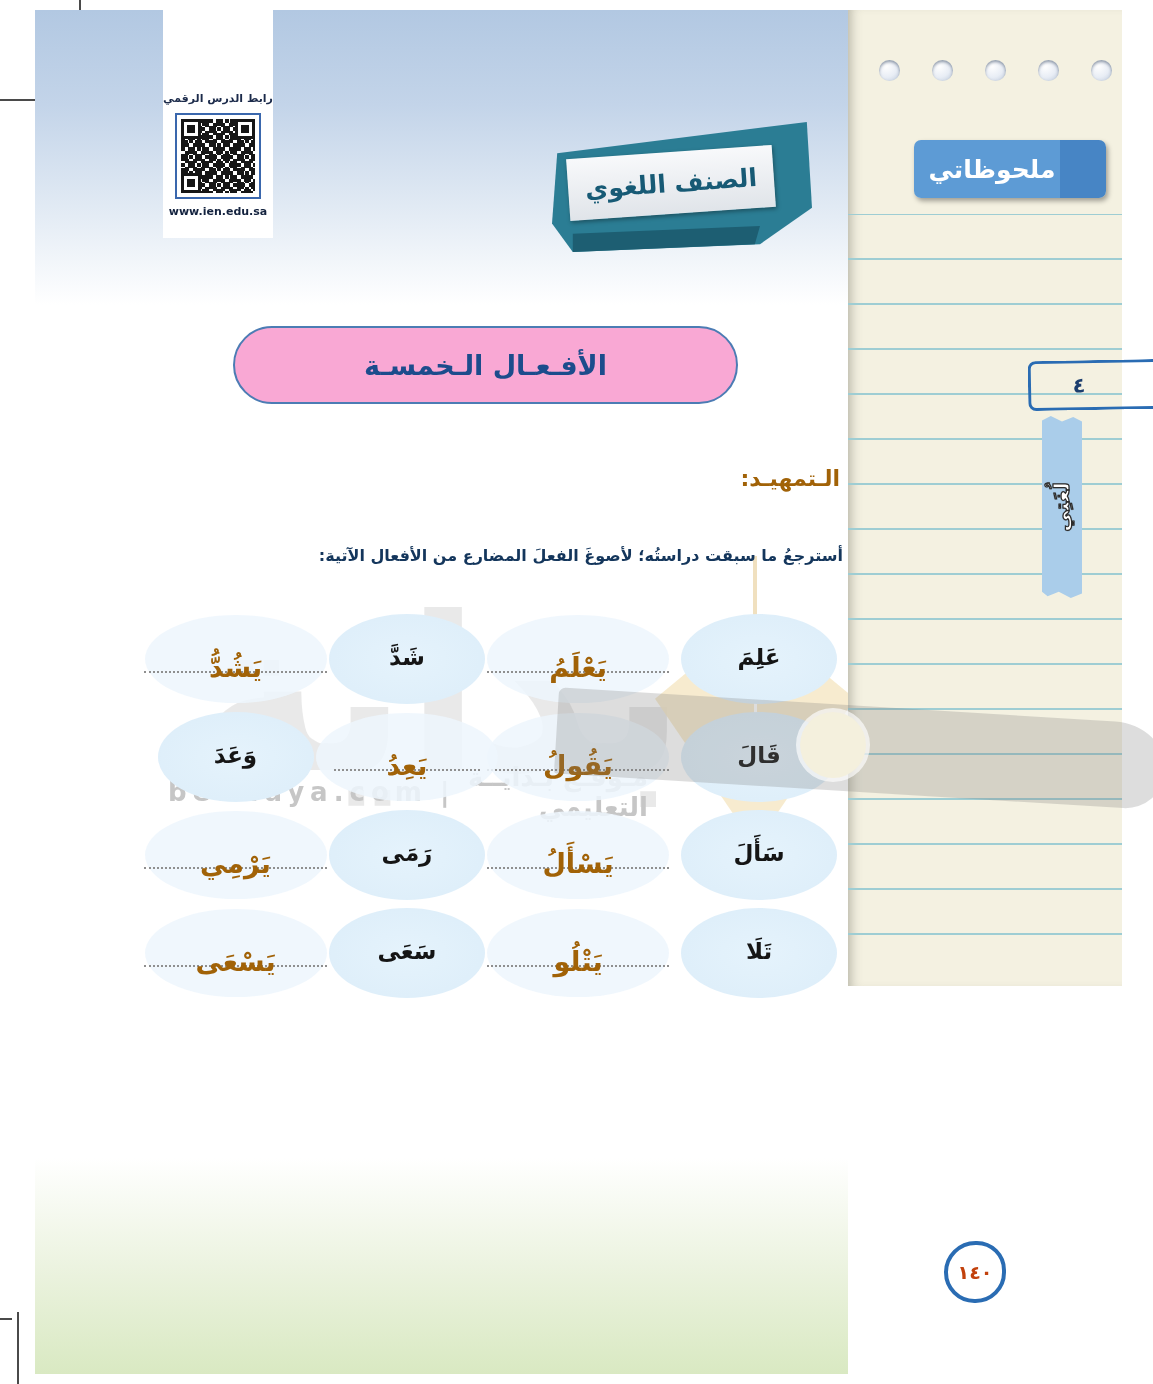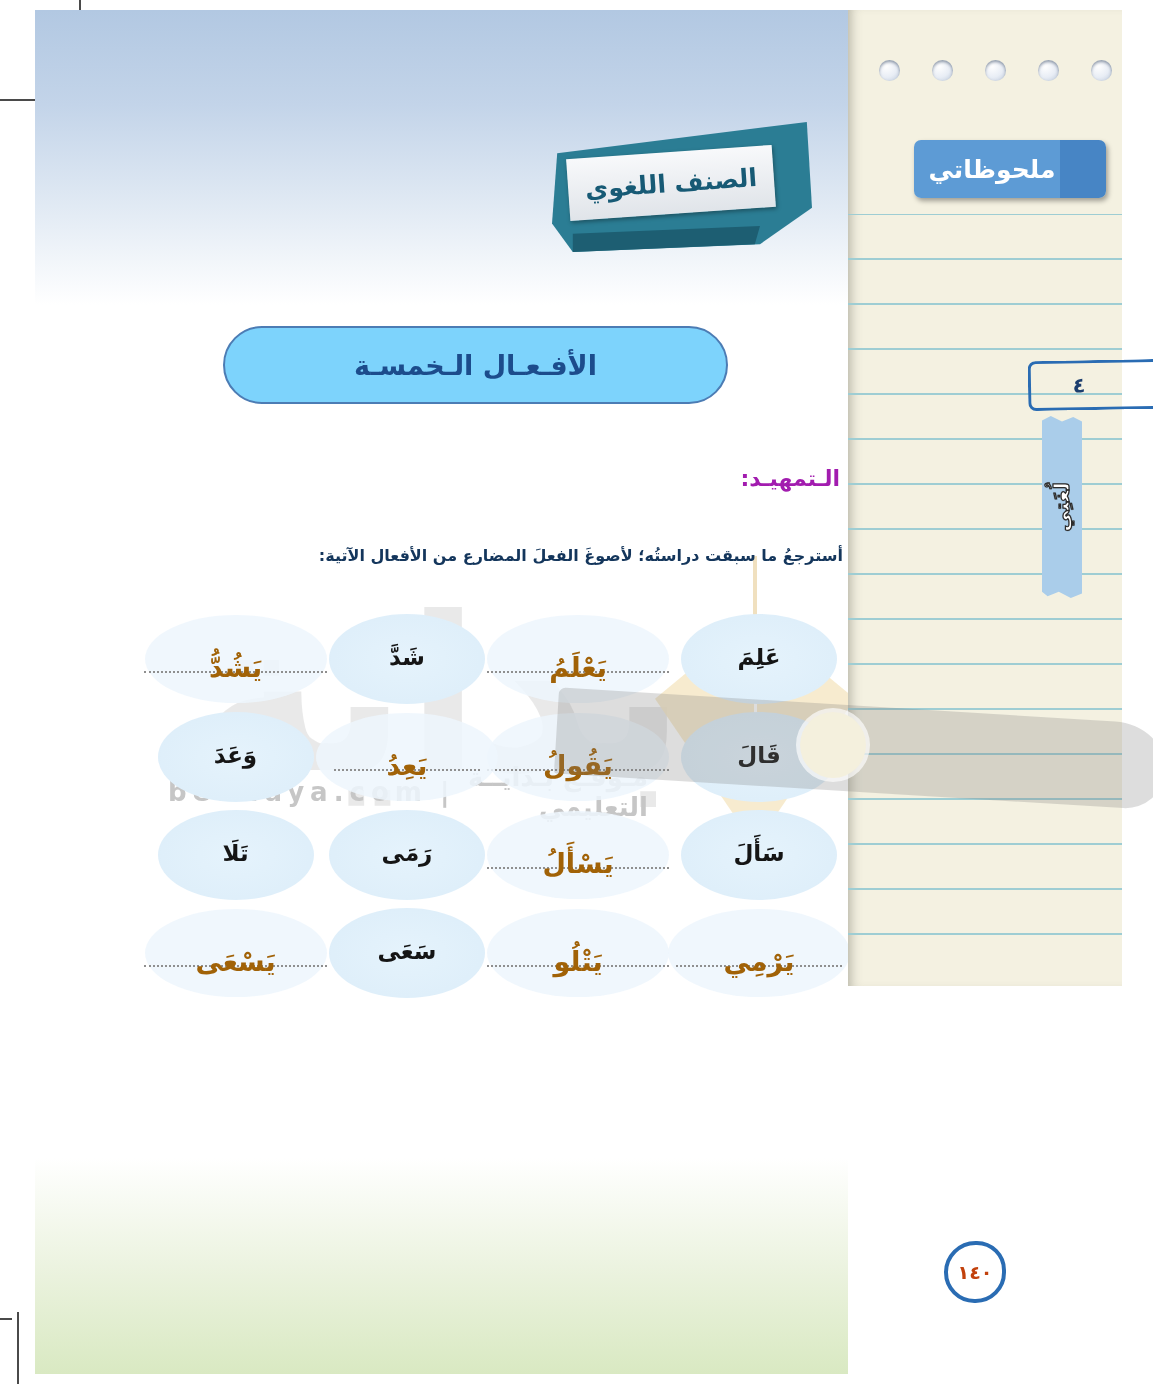--- a/index.html
+++ b/index.html
@@ -96,30 +96,30 @@
   .banner-label{
     position:absolute;left:16px;top:30px;width:206px;height:62px;
     background:linear-gradient(180deg,#f8f9fb,#e0e4e9);
     transform:rotate(-4deg);box-shadow:1px 2px 4px rgba(0,0,0,.35);
     display:flex;align-items:center;justify-content:center;
     color:#175a75;font-weight:bold;font-size:25px;direction:rtl;
   }
 
   
   .title-pill{
-    position:absolute;left:223px;top:326px;width:505px;height:78px;z-index:2;
-    background:#7dd3fc;border:2px solid #4c7cb4;border-radius:44px;
+    position:absolute;left:233px;top:326px;width:505px;height:78px;z-index:2;
+    background:#f9a8d4;border:2px solid #4c7cb4;border-radius:44px;
     display:flex;align-items:center;justify-content:center;
     color:#1c4c8c;font-weight:bold;font-size:27px;direction:rtl;
   }
 
   
   .intro-heading{
     position:absolute;right:313px;top:466px;z-index:2;
-    color:#a21caf;font-weight:bold;font-size:22px;direction:rtl;
+    color:#a16207;font-weight:bold;font-size:22px;direction:rtl;
   }
   .instruction{
     position:absolute;right:310px;top:546px;width:610px;z-index:2;
     color:#14365c;font-weight:bold;font-size:16px;direction:rtl;text-align:right;white-space:nowrap;
   }
 
   
   .grid{
     position:absolute;left:140px;top:610px;width:705px;z-index:2;
     display:grid;direction:rtl;
@@ -218,20 +218,30 @@
     <div class="slit"></div>
   </div>
   <div class="wm wm-swoosh"></div>
   <div class="wm wm-swoosh-circle"></div>
   <div class="wm wm-caption">
     <span>مـوقـع بـدايــة التعليمي</span>
     <span>|</span>
     <span class="lat">beadaya.com</span>
   </div>
 
+  <div class="qr-card">
+    <div class="qr-label">رابط الدرس الرقمي</div>
+    <div class="qr-box">
+      <div class="qr-pattern"></div>
+      <div class="finder f-tl"></div>
+      <div class="finder f-tr"></div>
+      <div class="finder f-bl"></div>
+    </div>
+    <div class="qr-url">www.ien.edu.sa</div>
+  </div>
 
   <div class="banner">
     <div class="banner-back"></div>
     <div class="banner-shadow"></div>
     <div class="banner-label">الصنف اللغوي</div>
   </div>
 
   <div class="title-pill">الأفـعـال الـخمسـة</div>
 
   <div class="intro-heading">الـتمهيـد:</div>
@@ -283,29 +293,29 @@
       </div>
     <div class="cell cell-a">
         <div class="ellipse"></div>
         <div class="dots"></div>
         <div class="ans">يَسْأَلُ</div>
       </div>
     <div class="cell cell-v">
         <div class="ellipse"></div>
         <div class="verb">رَمَى</div>
       </div>
+    <div class="cell cell-a">
+        <div class="ellipse"></div>
+        <div class="dots"></div>
+        <div class="ans">يَرْمِي</div>
+      </div>
+
     <div class="cell cell-v">
         <div class="ellipse"></div>
         <div class="verb">تَلَا</div>
-      </div>
-
-    <div class="cell cell-a">
-        <div class="ellipse"></div>
-        <div class="dots"></div>
-        <div class="ans">يَرْمِي</div>
       </div>
     <div class="cell cell-a">
         <div class="ellipse"></div>
         <div class="dots"></div>
         <div class="ans">يَتْلُو</div>
       </div>
     <div class="cell cell-v">
         <div class="ellipse"></div>
         <div class="verb">سَعَى</div>
       </div>

